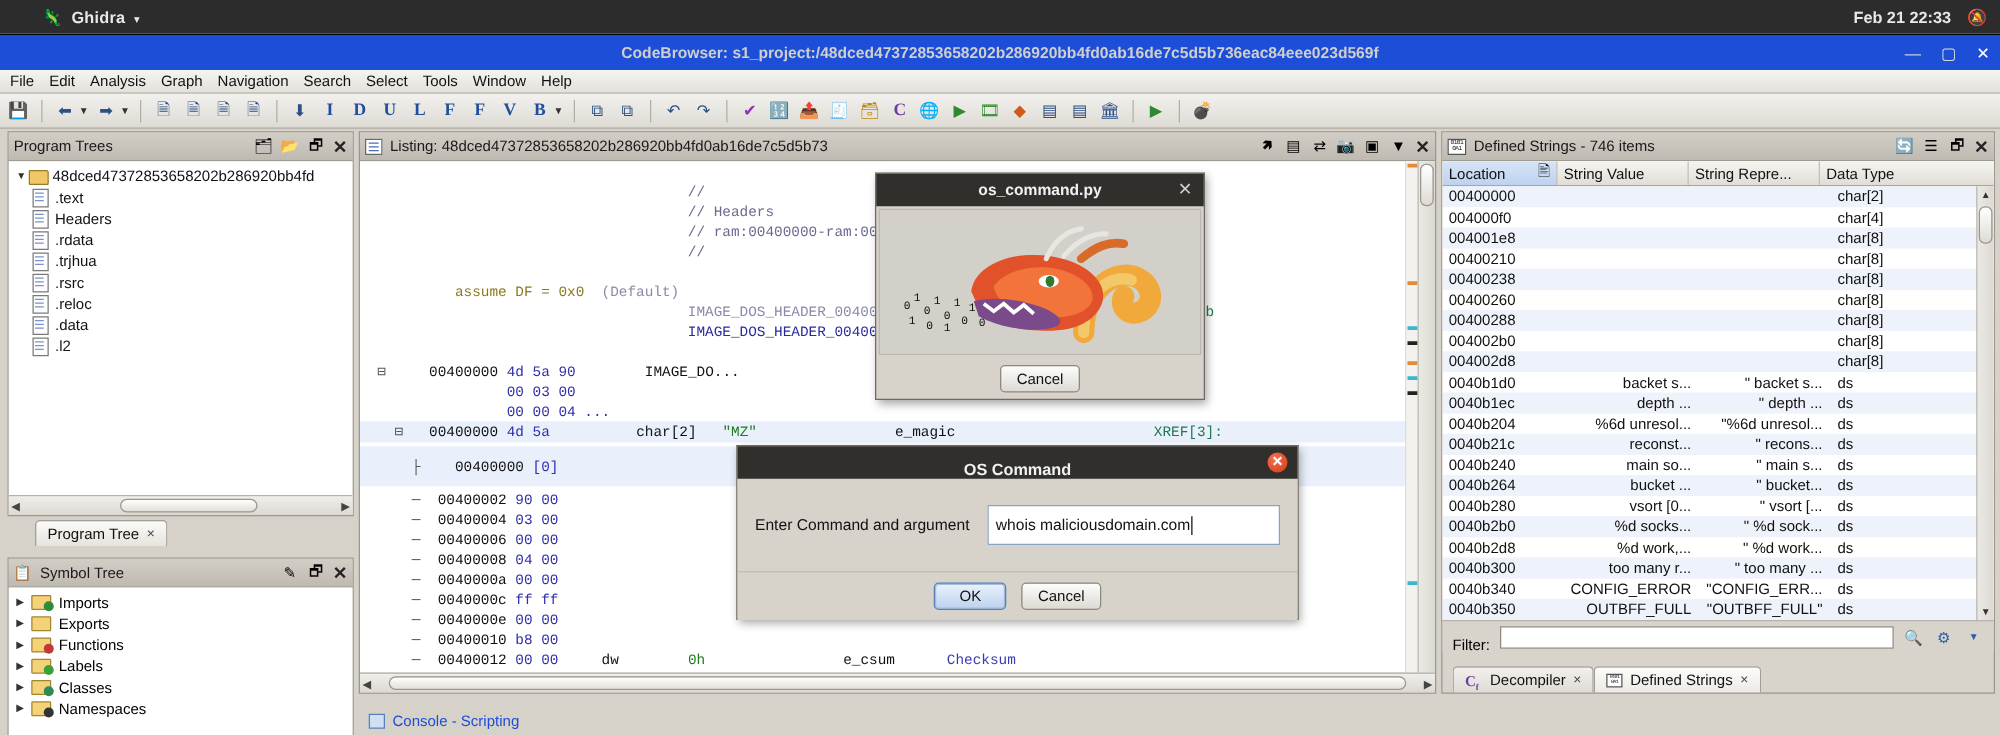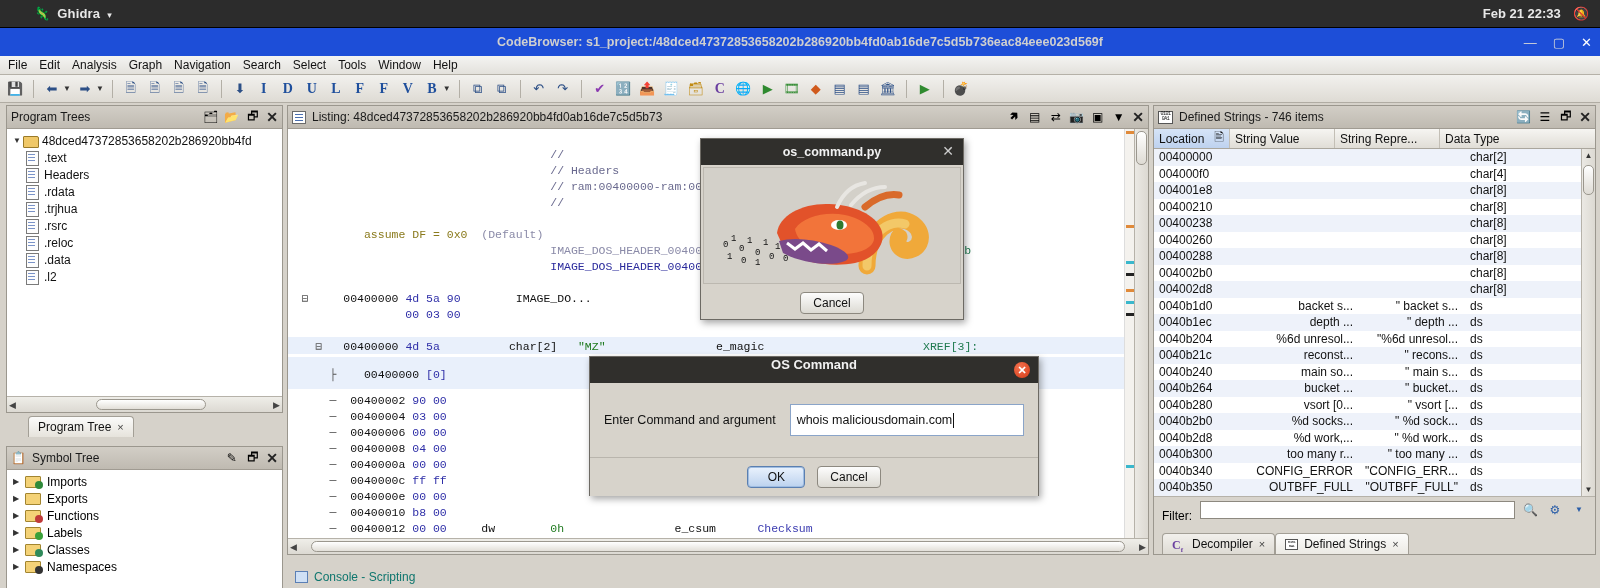--- a/index.html
+++ b/index.html
@@ -177,21 +177,21 @@
     background:linear-gradient(#ffffff,#e2dfd8); border:1px solid #9b978e; border-radius:6px; }
 
   
   #dstrings { left: 1153px; top: 2px; width: 443px; height: 450px; }
   .ds-head-ico { width:15px; height:13px; background:#fff; border:1px solid #555; font-size:5px;
      font-family:"Liberation Mono",monospace; line-height:5px; color:#111; text-align:center; letter-spacing:-.5px;}
   .ds-table { position:absolute; left:0; right:0; top:23px; bottom:58px; background:#fff; overflow:hidden; }
   .ds-colhead { display:flex; height:20px; background:linear-gradient(#f6f5f2,#e0ddd6);
     border-bottom:1px solid #aaa69d; font-size:12px; color:#111; }
   .ds-colhead div { display:flex; align-items:center; padding:0 5px; border-right:1px solid #c3bfb6; }
-  .ds-colhead .c1 { width:76px; background:linear-gradient(#d6e4f7,#bed2ef); justify-content:space-between;}
+  .ds-colhead .c1 { width:92px; background:linear-gradient(#d6e4f7,#bed2ef); justify-content:space-between;}
   .ds-colhead .c2 { width:105px; }
   .ds-colhead .c3 { width:105px; }
   .ds-colhead .c4 { flex:1; border-right:none; }
   .ds-row { display:flex; height:16.5px; font-size:12px; color:#111; align-items:center; }
   .ds-row:nth-child(odd) { background:#eef2fa; }
   .ds-row:nth-child(even) { background:#ffffff; }
   .ds-row .d1 { width:100px; padding-left:5px; font-family:"Liberation Sans",sans-serif; }
   .ds-row .d2 { width:105px; text-align:right; padding-right:6px; }
   .ds-row .d3 { width:105px; text-align:right; padding-right:6px; }
   .ds-row .d4 { flex:1; padding-left:6px; }
@@ -207,21 +207,21 @@
      font-family:"Liberation Sans",sans-serif; }
   .ds-filter .ficon { width:16px; height:16px; display:flex; align-items:center; justify-content:center; font-size:12px; color:#2b5ea8;}
   .ds-tabs { position:absolute; left:0; right:0; bottom:0; height:32px; display:flex; align-items:flex-end; padding-left:8px; gap:0; }
 
   
   #osdlg {
     position:absolute; left:589px; top:328px; width:450px; height:140px;
     background:#d7d3cb; border:1px solid #6d6a64; box-shadow: 2px 3px 7px rgba(0,0,0,.35);
   }
   #osdlg .dhead {
-    height:26px; background:#302f2c; display:flex; align-items:flex-start; justify-content:center; position:relative;
+    height:26px; background:#302f2c; display:flex; align-items:flex-end; justify-content:center; position:relative;
   }
   #osdlg .dhead .dt { color:#f1f1f1; font-size:13px; font-weight:bold; }
   #osdlg .dclose {
     position:absolute; right:8px; top:5px; width:16px; height:16px; border-radius:50%;
     background: radial-gradient(circle at 35% 30%, #f4714f, #d43b16);
     color:#fff; font-size:11px; line-height:16px; text-align:center; font-weight:bold;
   }
   #osdlg .dbody { height:75px; background:#d7d3cb; display:flex; align-items:center; padding:0 14px;
      border-bottom:1px solid #b9b5ad; }
   #osdlg .dlabel { font-size:12.5px; color:#111; margin-right:14px; white-space:nowrap; }
@@ -247,21 +247,21 @@
   #pydlg .dhead .dt { color:#f1f1f1; font-size:12.5px; font-weight:bold; }
   #pydlg .dclose { position:absolute; right:9px; top:4px; color:#cfcfcf; font-size:14px; }
   #pydlg .pbody { height:117px; background:#d3d0c9; border:1px solid #bcb8b0; margin:2px; display:flex;
       align-items:center; justify-content:center; overflow:hidden;}
   #pydlg .pfoot { height:34px; display:flex; align-items:center; justify-content:center; }
 
   
   #consoletab {
     position:absolute; left:287px; top:458px; width:862px; height:28px;
   }
-  .console-head { display:flex; align-items:center; gap:6px; height:20px; padding-left:8px; font-size:12px; color:#0f766e;}
+  .console-head { display:flex; align-items:center; gap:6px; height:20px; padding-left:8px; font-size:12px; color:#1d4ed8;}
   .cico { width:13px; height:12px; background:#cfe0f5; border:1px solid #5a7fb5; }
 
   .ptab-ico { width:14px; height:12px; position:relative; }
   .ptab-ico.cf { color:#6a3fa0; font-family:"Liberation Serif",serif; font-weight:bold; font-size:12px;}
 </style>
 </head>
 <body>
 
 <div id="os-bar">
   <div class="left">
@@ -478,21 +478,21 @@
           <span class="p-ico">📷</span>
           <span class="p-ico">▣</span>
           <span class="p-ico">▼</span>
           <span class="p-close">✕</span>
         </span>
       </div>
 
       <div class="code-area">
         <div class="codetext"><span class="ln"></span><span class="ln">                                      <span class="c-cmt">//</span></span><span class="ln">                                      <span class="c-cmt">// Headers</span></span><span class="ln">                                      <span class="c-cmt">// ram:00400000-ram:00</span><span class="c-xref">          </span></span><span class="ln">                                      <span class="c-cmt">//</span></span><span class="ln"></span><span class="ln">           <span class="c-kw">assume DF = 0x0</span>  <span class="c-lblg">(Default)</span></span><span class="ln">                                      <span class="c-lblg">IMAGE_DOS_HEADER_00400</span>               <span class="c-xref">0400124(*), entry:0040ab</span></span><span class="ln">                                      <span class="c-lbl">IMAGE_DOS_HEADER_00400</span>               <span class="c-xref">ntry:0040ac7e(*),</span></span><span class="ln">                                                                            <span class="c-xref">ntry:0040ab32(R)</span></span></div>
 
-        <div class="codetext" style="top:160px"><span class="ln">  <span style="color:#555">⊟</span>     <span class="c-addr">00400000</span> <span class="c-byte">4d 5a 90</span>        <span class="c-type">IMAGE_DO...</span></span><span class="ln">                 <span class="c-byte">00 03 00</span></span></div>
+        <div class="codetext" style="top:160px"><span class="ln">  <span style="color:#555">⊟</span>     <span class="c-addr">00400000</span> <span class="c-byte">4d 5a 90</span>        <span class="c-type">IMAGE_DO...</span></span><span class="ln">                 <span class="c-byte">00 03 00</span></span><span class="ln">                 <span class="c-byte">00 00 04 ...</span></span></div>
 
         <div class="hl-row" style="position:absolute;left:0;right:14px;top:208px;height:17px;"></div>
         <div class="codetext" style="top:208px"><span class="ln">    <span style="color:#555">⊟</span>   <span class="c-addr">00400000</span> <span class="c-byte">4d 5a</span>          <span class="c-type">char[2]</span>   <span class="c-str">"MZ"</span>                <span class="c-fld">e_magic</span>                       <span class="c-xref">XREF[3]:</span></span></div>
 
         <div class="hl-row" style="position:absolute;left:0;right:14px;top:228px;height:32px;"></div>
         <div class="codetext" style="top:236px"><span class="ln">      <span style="color:#555">├</span>    <span class="c-addr">00400000</span> <span class="c-byte">[0]</span></span></div>
 
         <div class="codetext" style="top:262px"><span class="ln">      <span style="color:#555">─</span>  <span class="c-addr">00400002</span> <span class="c-byte">90 00</span></span><span class="ln">      <span style="color:#555">─</span>  <span class="c-addr">00400004</span> <span class="c-byte">03 00</span></span><span class="ln">      <span style="color:#555">─</span>  <span class="c-addr">00400006</span> <span class="c-byte">00 00</span></span><span class="ln">      <span style="color:#555">─</span>  <span class="c-addr">00400008</span> <span class="c-byte">04 00</span></span><span class="ln">      <span style="color:#555">─</span>  <span class="c-addr">0040000a</span> <span class="c-byte">00 00</span></span><span class="ln">      <span style="color:#555">─</span>  <span class="c-addr">0040000c</span> <span class="c-byte">ff ff</span></span><span class="ln">      <span style="color:#555">─</span>  <span class="c-addr">0040000e</span> <span class="c-byte">00 00</span></span><span class="ln">      <span style="color:#555">─</span>  <span class="c-addr">00400010</span> <span class="c-byte">b8 00</span></span><span class="ln">      <span style="color:#555">─</span>  <span class="c-addr">00400012</span> <span class="c-byte">00 00</span>     <span class="c-type">dw</span>        <span class="c-str">0h</span>                <span class="c-fld">e_csum</span>      <span class="c-cmt2">Checksum</span></span><span class="ln">                                              </span></div>
       </div>
 

